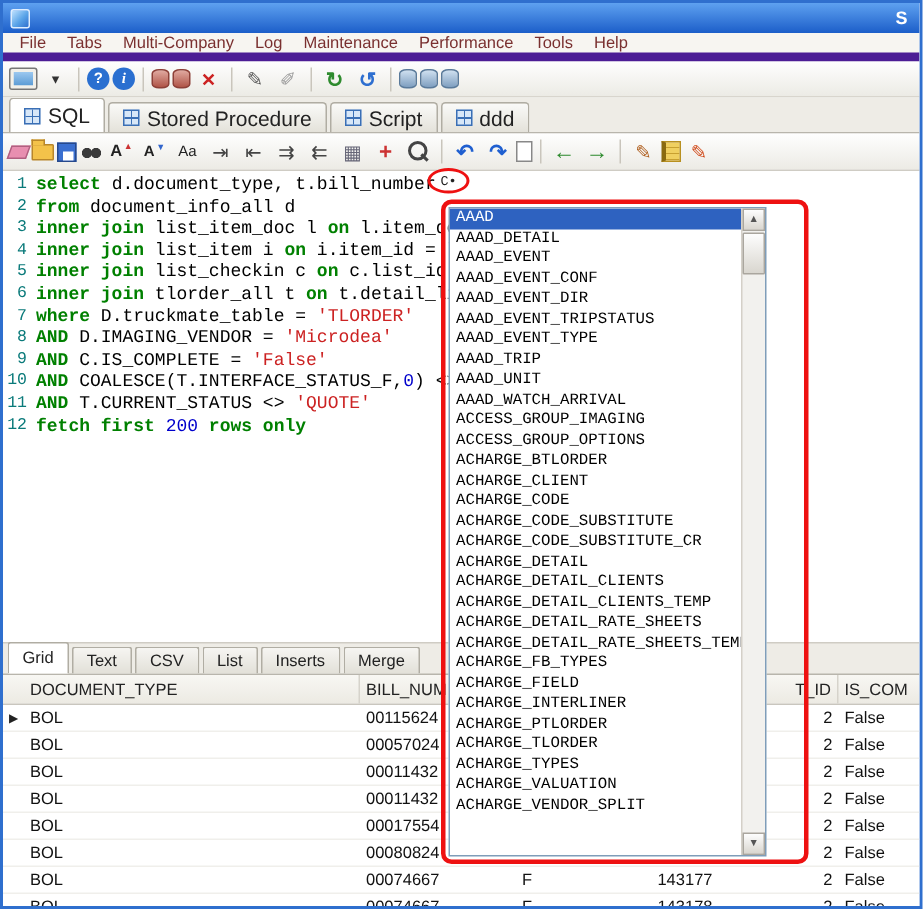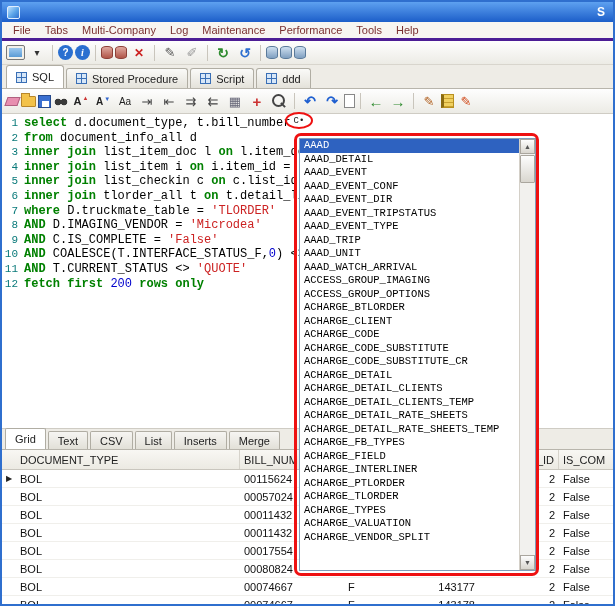--- a/index.html
+++ b/index.html
@@ -10,21 +10,21 @@
   
   .titlebar { position:absolute; left:0; top:0; right:0; height:20px;
               background:linear-gradient(#5ea1f0,#1c5ec9); display:flex; align-items:center;
               padding:0 5px; color:#fff; }
   .app-icon { width:13px; height:13px; border:1px solid #dfeeff; border-radius:2px;
               background:linear-gradient(135deg,#bfe2ff 0%,#5aa4e8 55%,#2f6fce 100%); }
   .title-text { position:absolute; right:8px; font-weight:bold; font-size:12px; }
 
   
   .menubar { position:absolute; top:20px; left:0; right:0; height:19px; background:#f7f5f1;
-             border-bottom:3px solid #4c1d95; display:flex; align-items:center; padding-left:4px; }
+             border-bottom:6px solid #4c1d95; display:flex; align-items:center; padding-left:4px; }
   .menu-item { font-size:11px; color:#7a3030; padding:2px 7px; white-space:nowrap; }
 
   
   .toolbar { display:flex; align-items:center; padding-left:4px; gap:2px;
              background:linear-gradient(#fefefe,#ecebe5); }
   .toolbar1 { position:absolute; top:39px; left:0; right:0; height:24px; border-bottom:1px solid #d8d5cd; }
   .toolbar2 { position:absolute; top:87px; left:0; right:0; height:25px; border-bottom:1px solid #cfccc4; }
   .tbicon { width:20px; height:20px; display:flex; align-items:center; justify-content:center;
             font-size:12px; color:#444; position:relative; }
   .tsep { width:1px; height:16px; background:#c9c5bc; margin:0 3px; }
@@ -78,21 +78,21 @@
   .i-nav-forward::before { content:"→"; color:#2e8b2e; font-weight:bold; font-size:15px; }
   .i-edit-pencil::before { content:"✎"; color:#b06020; font-size:13px; }
   .i-notebook { width:13px; height:14px; background:
         repeating-linear-gradient(#f0d060 0 3px, #c8a030 3px 4px); border:1px solid #b89020;
         border-left:3px solid #8a6a10; }
   .i-run::before { content:"✎"; color:#d04818; font-size:13px; }
 
   
   .tabbar { position:absolute; top:63px; left:0; right:0; height:24px; background:#eeece6;
             display:flex; align-items:flex-end; padding-left:4px; gap:2px; border-bottom:1px solid #b8b5ac; }
-  .tab { display:flex; align-items:center; gap:5px; font-size:11px; color:#222; padding:0 9px;
+  .tab { display:flex; align-items:center; gap:5px; font-size:14px; color:#222; padding:0 9px;
          border:1px solid #b0ada3; border-bottom:none; border-radius:3px 3px 0 0;
          background:linear-gradient(#fafaf8,#e4e2da); height:20px; }
   .tab.selected { background:#fff; height:23px; }
   .tab-icon { width:11px; height:11px; border:1px solid #3a6fb5;
         background: linear-gradient(to right, transparent 4px, #3a6fb5 4px, #3a6fb5 5px, transparent 5px),
                     linear-gradient(to bottom, transparent 4px, #3a6fb5 4px, #3a6fb5 5px, transparent 5px),
                     #d7e7f8; }
 
   
   .editor { position:absolute; top:112px; left:0; right:0; height:314px; background:#fff;
@@ -107,21 +107,21 @@
 
   
   .annot-ellipse { position:absolute; left:283px; top:110px; width:28px; height:17px;
         border:2px solid var(--annotation,#ee1111); border-radius:50%;
         display:flex; align-items:center; justify-content:center; z-index:25; }
   .trigger-label { font-size:9px; color:#222; font-family:"Liberation Mono",monospace; }
 
   
   .red-box { position:absolute; left:292px; top:131px; width:245px; height:443px;
         border:3px solid var(--annotation,#ee1111); border-radius:7px; z-index:24; pointer-events:none; }
-  .autocomplete { position:absolute; left:297px; top:136px; width:237px; height:433px;
+  .autocomplete { position:absolute; left:297px; top:136px; width:212px; height:433px;
         background:#fff; border:1px solid #7f9db9; z-index:23; display:flex; }
   .ac-list { flex:1; overflow:hidden; }
   .ac-item { height:13.53px; line-height:13.5px; font-family:"Liberation Mono","DejaVu Sans Mono",monospace;
         font-size:10.5px; padding-left:4px; white-space:pre; color:#000; overflow:hidden; }
   .ac-item.selected { background:var(--selection,#2e62c0); color:#fff; }
   .ac-scroll { width:16px; background:#f2f1ee; border-left:1px solid #d4d0c8; position:relative; }
   .ac-btn { position:absolute; left:0; width:15px; height:15px;
         background:linear-gradient(#fdfdfd,#d9d6cf); border:1px solid #aaa69e; font-size:7px;
         display:flex; align-items:center; justify-content:center; color:#555; }
   .ac-btn.up { top:0; } .ac-btn.down { bottom:0; }

